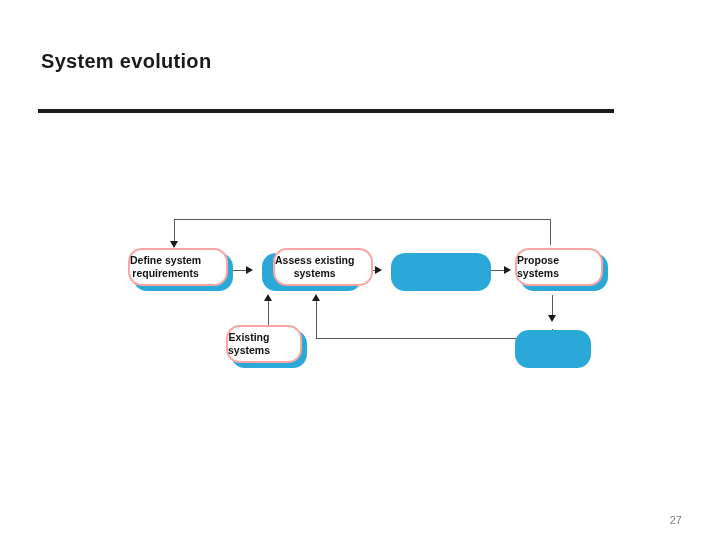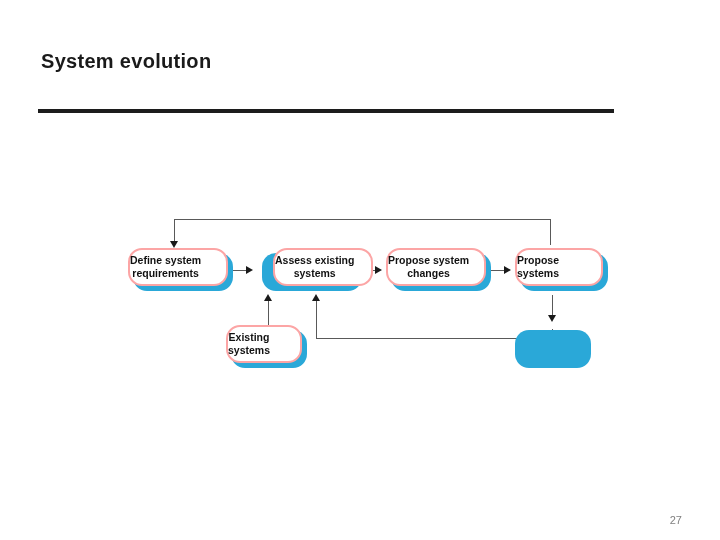--- a/index.html
+++ b/index.html
@@ -153,26 +153,20 @@
 
   <div class="node-shadow" style="left:142px; top:48px; width:100px; height:38px;"></div>
   <div class="node" style="left:137px; top:43px; width:100px; height:38px;margin-left:16px;">
     <span>
       <span>Assess existing</span><br>
       <span>systems</span>
     </span>
   </div>
 
   <div class="node-shadow" style="left:271px; top:48px; width:100px; height:38px;"></div>
-  <div class="node" style="left:266px; top:43px; width:100px; height:38px;">
-    <span>
-      <span>Propose system</span><br>
-      <span>changes</span>
-    </span>
-  </div>
 
   <div class="node-shadow" style="left:400px; top:48px; width:88px; height:38px;"></div>
   <div class="node" style="left:395px; top:43px; width:88px; height:38px;">
     <span>
       <span>Propose</span><br>
       <span>systems</span>
     </span>
   </div>
 
   <div class="node-shadow" style="left:111px; top:125px; width:76px; height:38px;"></div>

